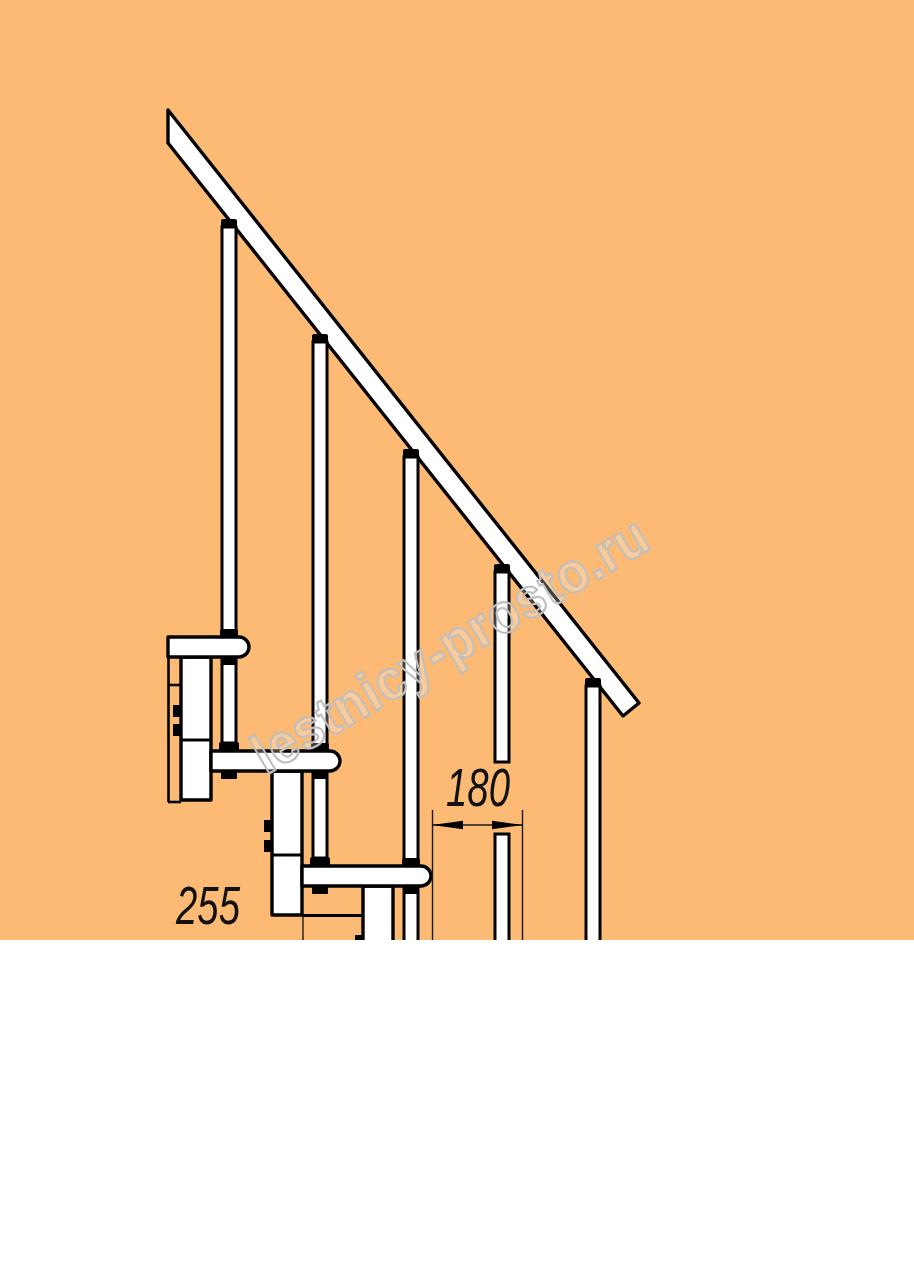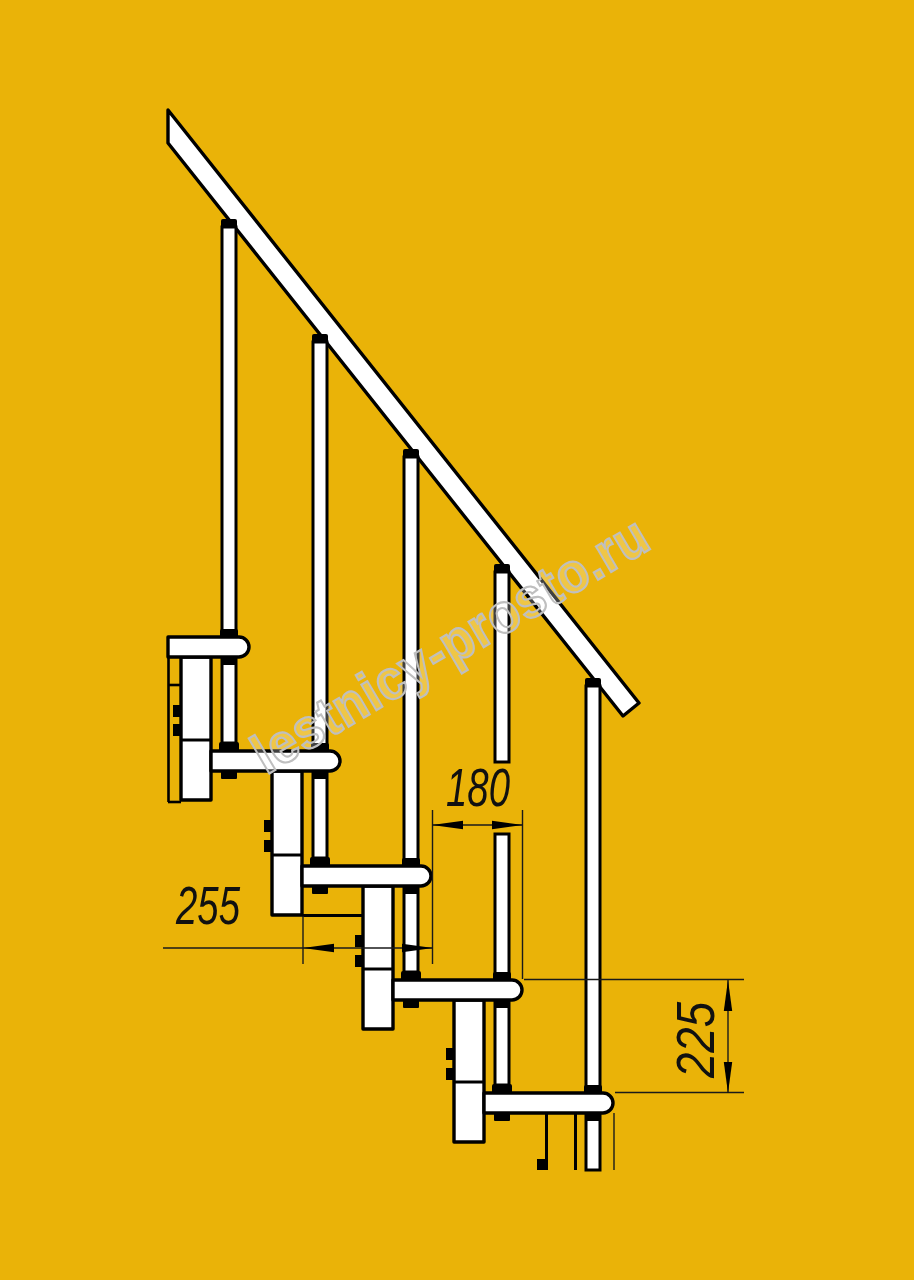--- a/index.html
+++ b/index.html
@@ -1,16 +1,16 @@
 <!DOCTYPE html>
 <html><head>
 <meta charset="utf-8">
 <style>
   html,body{margin:0;padding:0;background:#ffffff;}
-  .page{position:relative;width:914px;height:1280px;background:#eab308;overflow:hidden;
+  .page{position:relative;width:914px;height:940px;background:#fdba74;overflow:hidden;
         font-family:"Liberation Sans", sans-serif;}
   svg{position:absolute;left:0;top:0;}
   .outline{fill:#ffffff;stroke:#000000;stroke-width:3.4;stroke-linejoin:round;}
   .rodline{fill:#ffffff;stroke:#000000;stroke-width:3;}
   .blackpart{fill:#000000;stroke:none;}
   .thin{stroke:#1a1a1a;stroke-width:1.4;fill:none;}
   .dimtext{font-family:"Liberation Sans", sans-serif;font-style:italic;font-size:54px;fill:#111;}
   .wmtext{font-family:"Liberation Sans", sans-serif;font-weight:bold;font-size:56px;
           fill:rgba(255,255,255,0.25);stroke:#bfbfbf;stroke-width:2.2;letter-spacing:1px;}
 </style>

